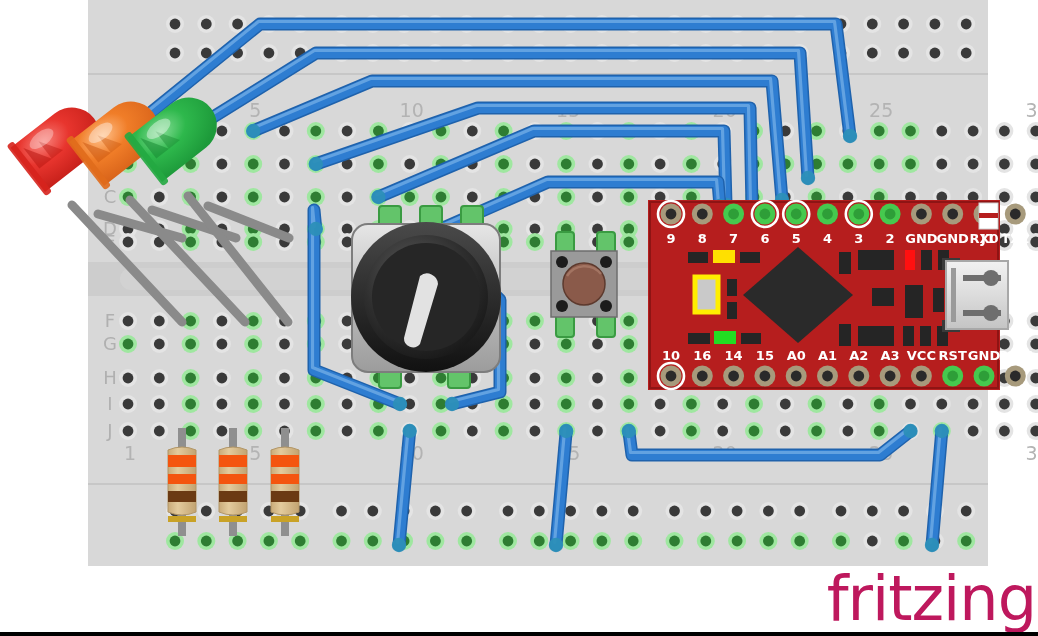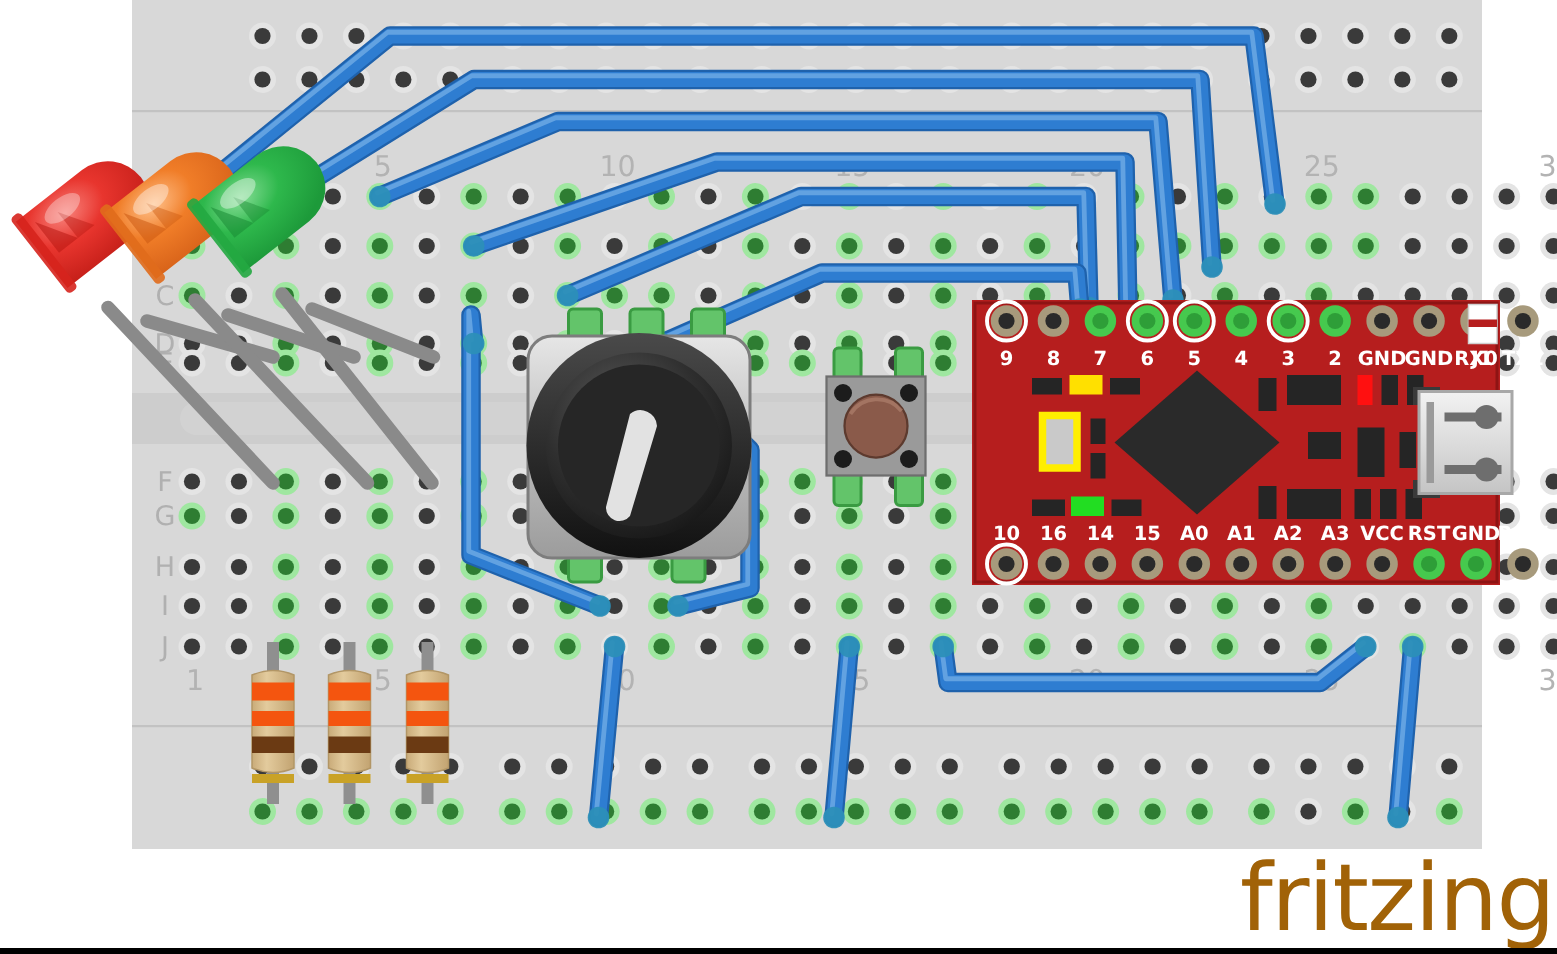--- a/index.html
+++ b/index.html
@@ -1,21 +1,21 @@
 <!DOCTYPE html>
 <html><head>
 <meta charset="utf-8">
 <style>
   html,body{margin:0;padding:0;background:#ffffff;}
   body{width:1038px;height:636px;overflow:hidden;
        font-family:"DejaVu Sans","Liberation Sans",sans-serif;}
   #stage{position:relative;width:1038px;height:636px;background:#ffffff;}
   #svgroot{position:absolute;left:0;top:0;}
   .fz-logo{position:absolute;right:2px;bottom:6px;font-size:62px;line-height:1;
-           color:#a16207;font-family:"DejaVu Sans","Liberation Sans",sans-serif;
+           color:#be185d;font-family:"DejaVu Sans","Liberation Sans",sans-serif;
            letter-spacing:-1px;font-weight:400;}
   .botline{position:absolute;left:0;bottom:0;width:1038px;height:4px;background:#000;}
 </style>
 </head>
 <body>
 
 <div id="stage">
 
   <svg id="svgroot" width="1038" height="636" viewBox="0 0 1038 636">
     <defs>

